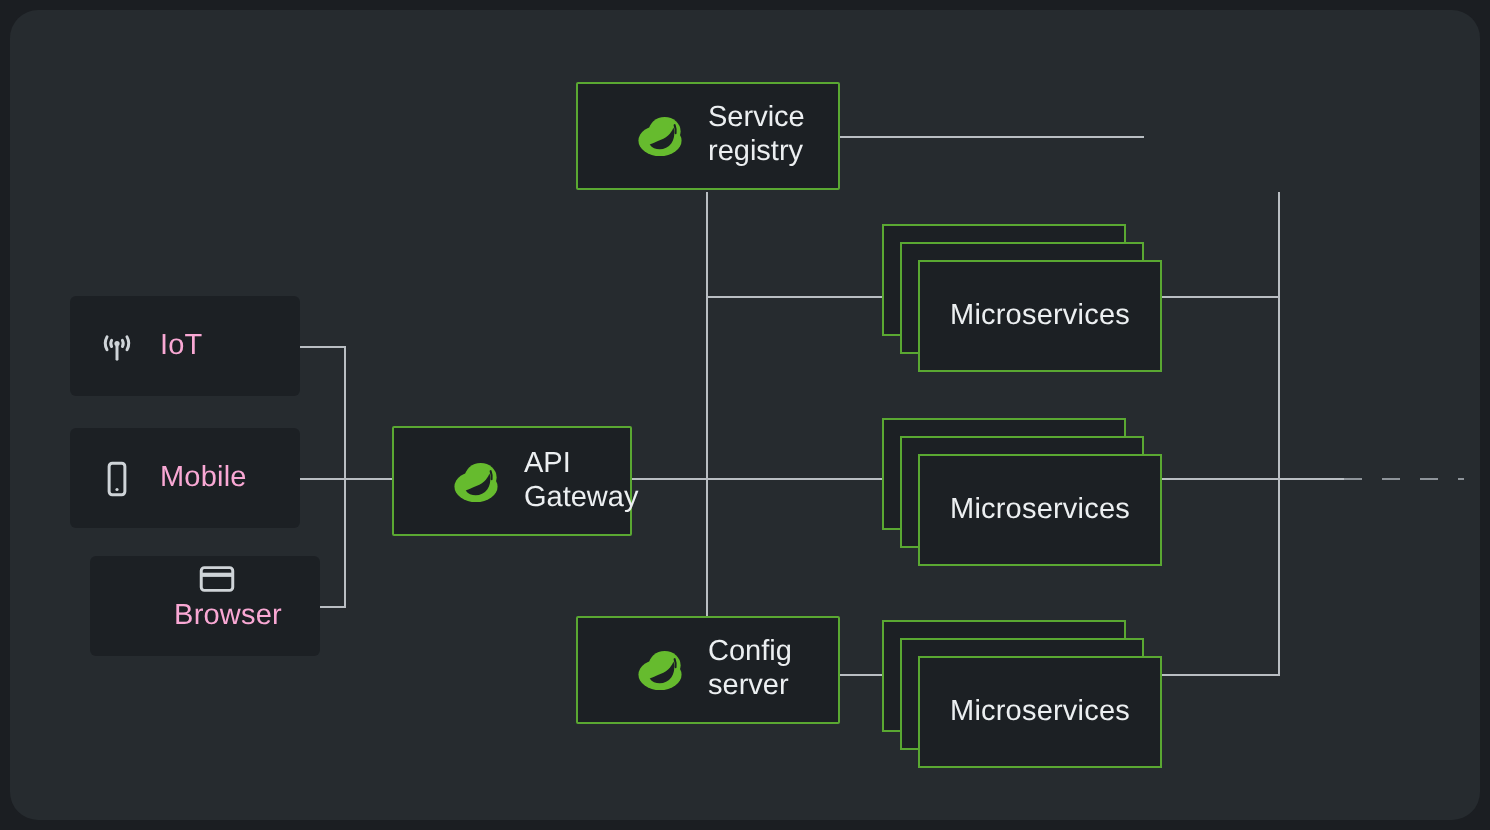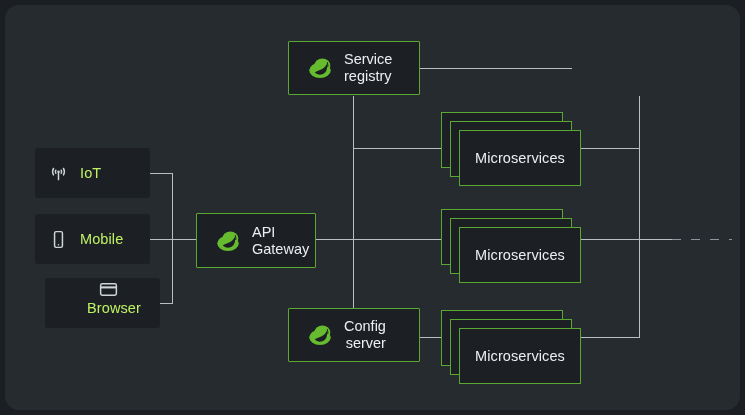--- a/index.html
+++ b/index.html
@@ -54,21 +54,21 @@
     width: 115px;
     height: 50px;
     background: #1c2024;
     border-radius: 3px;
     display: flex;
     align-items: center;
     padding-left: 12px;
     box-sizing: border-box;
   }
   .client-label {
-    color: #bef264;
+    color: #f9a8d4;
     font-size: 14.5px;
     margin-left: 11px;
     letter-spacing: .1px;
   }
   .client-icon {
     width: 22px;
     height: 22px;
     display: flex;
     align-items: center;
     justify-content: center;
@@ -76,21 +76,21 @@
   }
 
   
   .svc {
     position: absolute;
     background: #1c2024;
     border: 1.4px solid #5aa832;
     box-sizing: border-box;
     display: flex;
     align-items: center;
-    padding-left: 16px;
+    padding-left: 26px;
     border-radius: 1px;
   }
   .svc-label {
     color: #eceff1;
     font-size: 14.5px;
     line-height: 17px;
     margin-left: 9px;
     white-space: pre-line;
   }
 
@@ -206,21 +206,21 @@
         <ellipse cx="18.5" cy="13.5" rx="8.5" ry="7.6" fill="#66bb2e"></ellipse>
         <path d="M10.5 20.5c2.5 3.6 8.6 3.6 11.6-.6 2.6-3.7 1.1-8.4 1.1-8.4s-1.4 4.2-5.4 5.9c-3.4 1.4-7.3 3.1-7.3 3.1z" fill="#1c2024"></path>
         <path d="M23.8 10.2c.5 1.4.7 3 .5 4.3" stroke="#1c2024" stroke-width="1.1" fill="none" stroke-linecap="round"></path>
       </svg>
     </span>
     <span class="svc-label">Service
 registry</span>
   </div>
 
 
-  <div class="svc" style="left:288px; top:308px; width:132px; height:54px;text-align:right;">
+  <div class="svc" style="left:288px; top:308px; width:132px; height:54px;">
     <span class="spring-logo">
       <svg width="30" height="30" viewBox="0 0 32 32">
         <ellipse cx="16" cy="18.5" rx="11.5" ry="8.2" fill="#66bb2e"></ellipse>
         <ellipse cx="18.5" cy="13.5" rx="8.5" ry="7.6" fill="#66bb2e"></ellipse>
         <path d="M10.5 20.5c2.5 3.6 8.6 3.6 11.6-.6 2.6-3.7 1.1-8.4 1.1-8.4s-1.4 4.2-5.4 5.9c-3.4 1.4-7.3 3.1-7.3 3.1z" fill="#1c2024"></path>
         <path d="M23.8 10.2c.5 1.4.7 3 .5 4.3" stroke="#1c2024" stroke-width="1.1" fill="none" stroke-linecap="round"></path>
       </svg>
     </span>
     <span class="svc-label">Config
 server</span>

